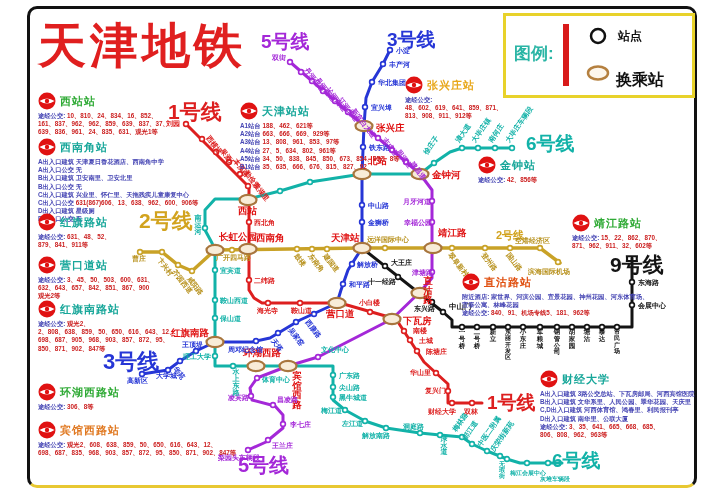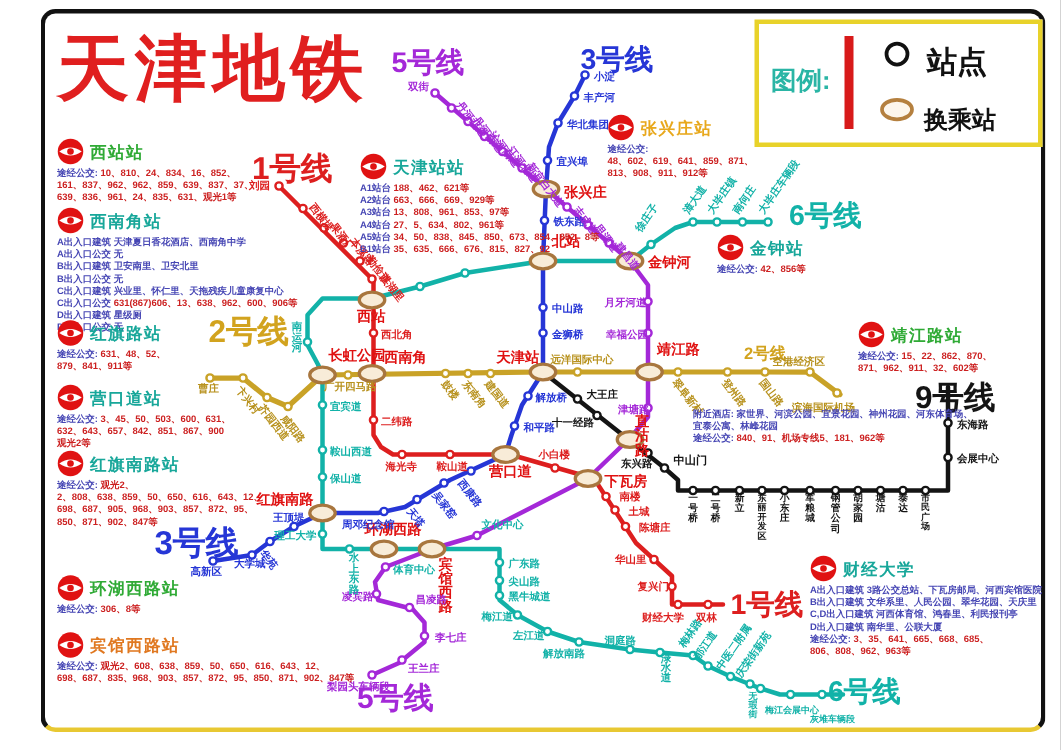--- a/index.html
+++ b/index.html
@@ -8,21 +8,21 @@
   #frame{position:absolute;left:27px;top:6px;width:664px;height:476px;
          border-top:3px solid #111;border-left:3px solid #111;border-right:3px solid #111;
          border-bottom:3px solid #e8c832;border-radius:10px;pointer-events:none;}
   #app-title{position:absolute;left:38px;top:14px;font-size:48px;font-weight:900;
          color:#e01f1f;letter-spacing:4px;z-index:5;}
   #legend{position:absolute;left:503px;top:13px;width:186px;height:79px;
          border:3px solid #e8d22a;background:#fff;z-index:6;}
   #legend .cap{position:absolute;left:8px;top:26px;color:#2ab5a5;font-weight:800;font-size:17px;}
   #legend .bar{position:absolute;left:57px;top:8px;width:6px;height:62px;background:#d81a1a;}
   #legend .lsvg{position:absolute;left:74px;top:0;}
-  #legend .lab1{position:absolute;left:112px;top:12px;font-size:20px;font-weight:800;color:#111;}
+  #legend .lab1{position:absolute;left:112px;top:12px;font-size:12px;font-weight:800;color:#111;}
   #legend .lab2{position:absolute;left:110px;top:54px;font-size:16px;font-weight:800;color:#111;}
   #metro-map{position:absolute;left:0;top:0;z-index:2;}
   #info-blocks{position:absolute;left:0;top:0;width:707px;height:500px;z-index:4;pointer-events:none;}
   .iblock{position:absolute;}
   .ibhead{display:flex;align-items:center;gap:4px;margin-bottom:2px;}
   .ibhead .ttl{font-size:11px;font-weight:800;letter-spacing:1px;}
   .ibrow{font-size:6.3px;line-height:1.3;white-space:nowrap;}
   .ibrow .p{color:#4646b4;font-weight:700;}
   .ibrow .n{color:#cc2020;font-weight:700;}
 </style>
@@ -453,20 +453,28 @@
             <circle cx="9" cy="9" r="8.5" fill="#e01212"></circle>
             <path d="M1.5,9 Q9,3.8 16.5,9 Q9,14.2 1.5,9 Z" fill="#ffffff"></path>
             <circle cx="9" cy="9" r="2.2" fill="#e01212"></circle>
           </svg>
           <span class="ttl" style="color: rgb(47, 170, 53);">靖江路站</span>
         </div>
         <div class="ibrow"><span class="p">途经公交: </span><span class="n">15、22、862、870、</span></div>
         <div class="ibrow"><span class="n">871、962、911、32、602等</span></div>
       </div>
       <div class="iblock" style="left: 462px; top: 273px; width: 185px;">
+        <div class="ibhead">
+          <svg width="18" height="18" viewBox="0 0 18 18">
+            <circle cx="9" cy="9" r="8.5" fill="#e01212"></circle>
+            <path d="M1.5,9 Q9,3.8 16.5,9 Q9,14.2 1.5,9 Z" fill="#ffffff"></path>
+            <circle cx="9" cy="9" r="2.2" fill="#e01212"></circle>
+          </svg>
+          <span class="ttl" style="color: rgb(224, 80, 16);">直沽路站</span>
+        </div>
         <div class="ibrow"><span class="p">附近酒店: 家世界、河滨公园、宜景花园、神州花园、河东体育场、</span></div>
         <div class="ibrow"><span class="p">宜泰公寓、林峰花园</span></div>
         <div class="ibrow"><span class="p">途经公交: </span><span class="n">840、91、机场专线5、181、962等</span></div>
       </div>
       <div class="iblock" style="left: 540px; top: 370px; width: 152px;">
         <div class="ibhead">
           <svg width="18" height="18" viewBox="0 0 18 18">
             <circle cx="9" cy="9" r="8.5" fill="#e01212"></circle>
             <path d="M1.5,9 Q9,3.8 16.5,9 Q9,14.2 1.5,9 Z" fill="#ffffff"></path>
             <circle cx="9" cy="9" r="2.2" fill="#e01212"></circle>

